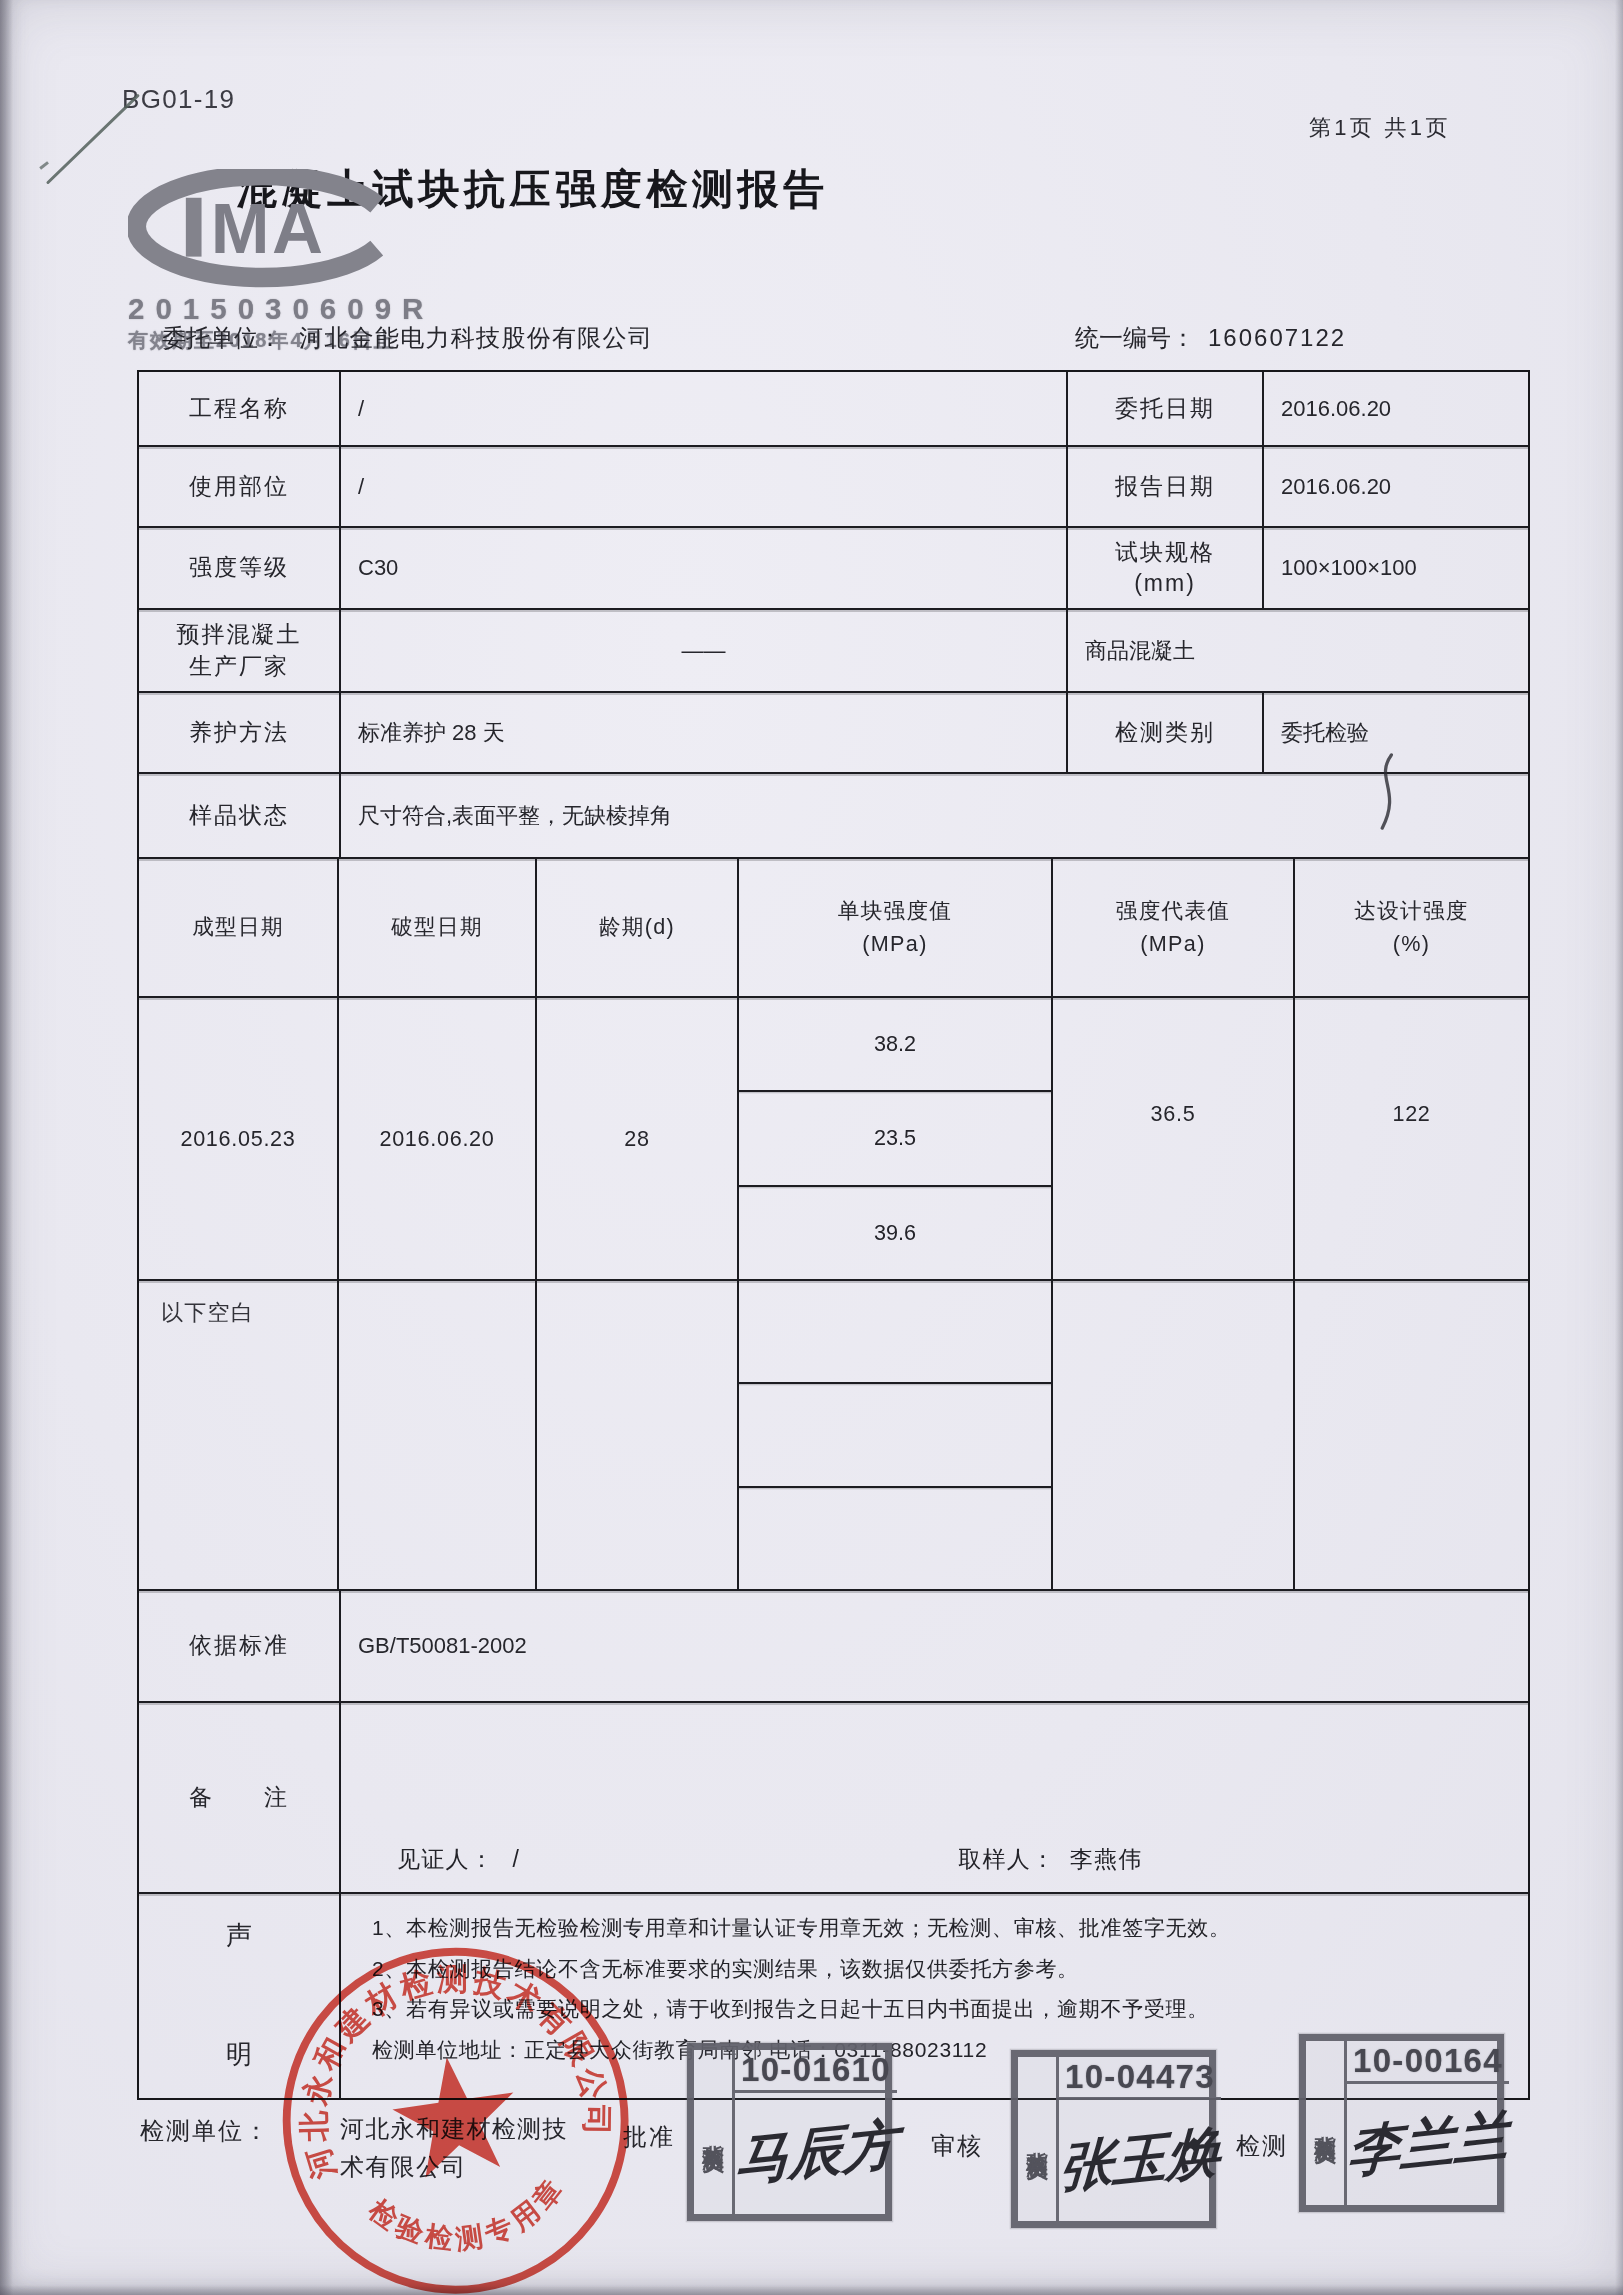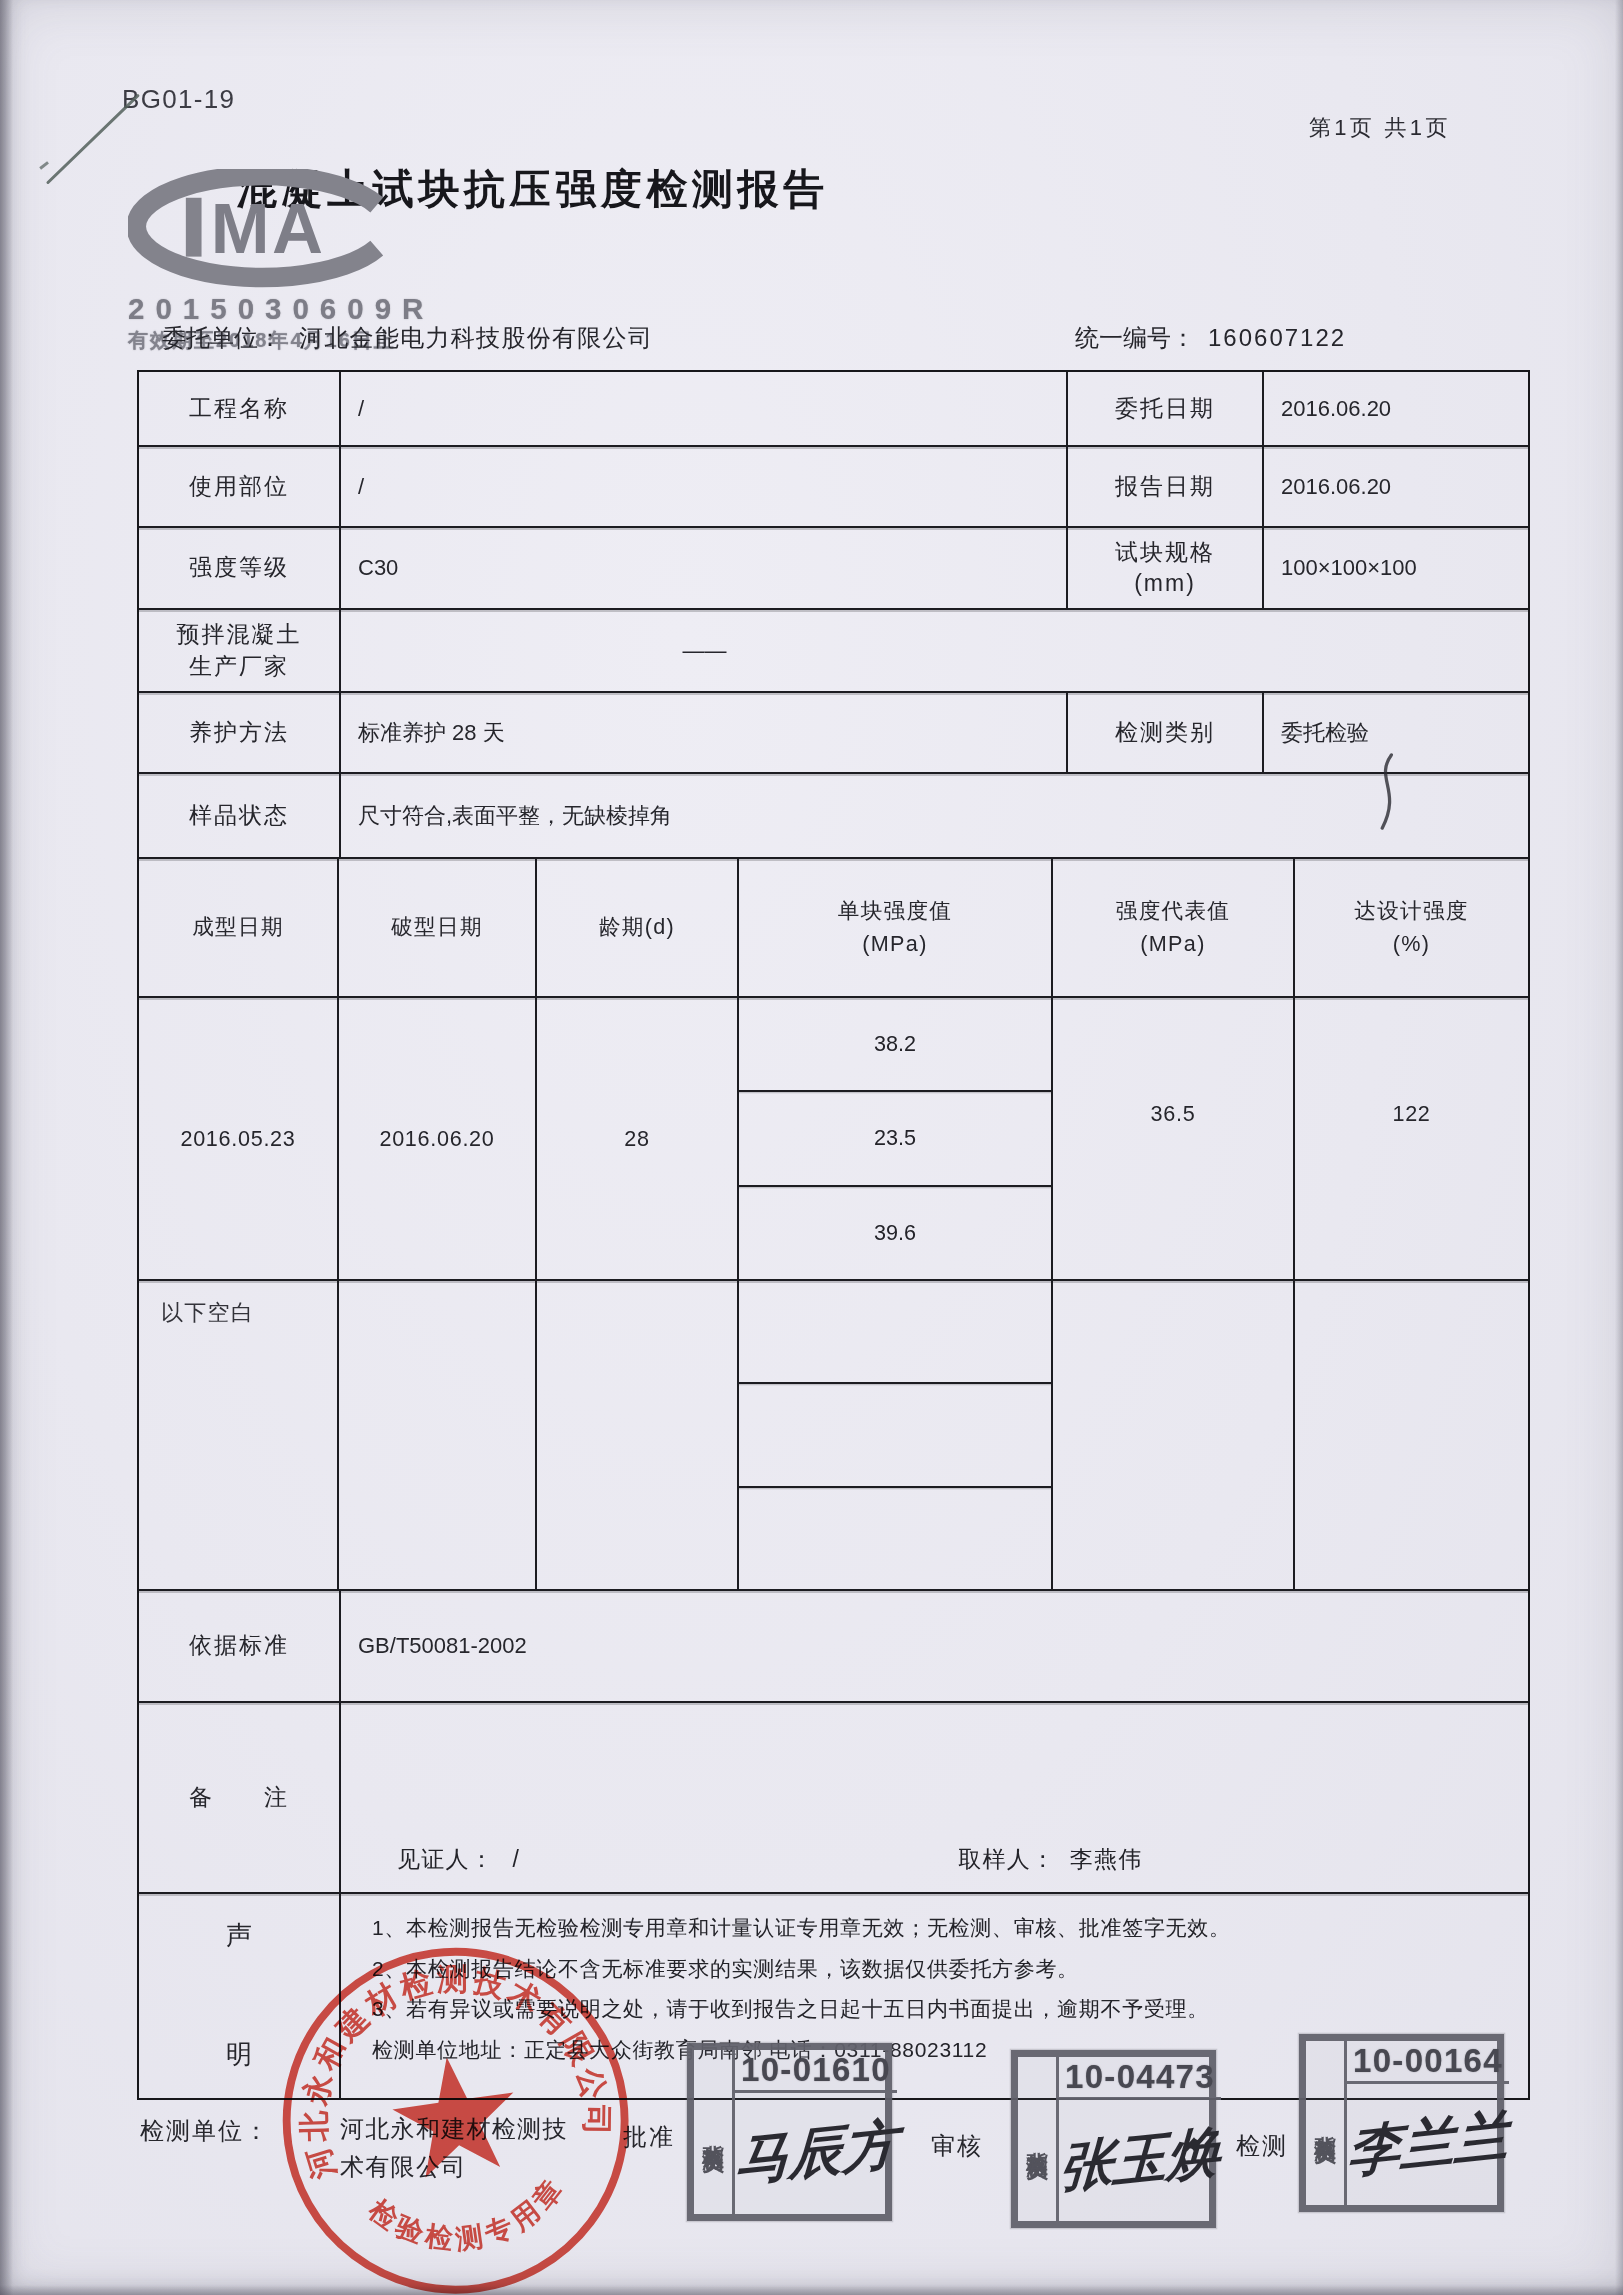--- a/index.html
+++ b/index.html
@@ -150,20 +150,21 @@
       </div>
       <div class="cell val">100×100×100</div>
     </div>
 
     <div class="trow cols4 r4">
       <div class="cell lbl">
         <span>预拌混凝土</span>
         <span>生产厂家</span>
       </div>
       <div class="cell val val-center">——</div>
+      <div class="cell val">商品混凝土</div>
     </div>
 
     <div class="trow cols4 r5">
       <div class="cell lbl">养护方法</div>
       <div class="cell val">标准养护 28 天</div>
       <div class="cell lbl">检测类别</div>
       <div class="cell val">委托检验</div>
     </div>
 
     <div class="trow cols2 r6">

